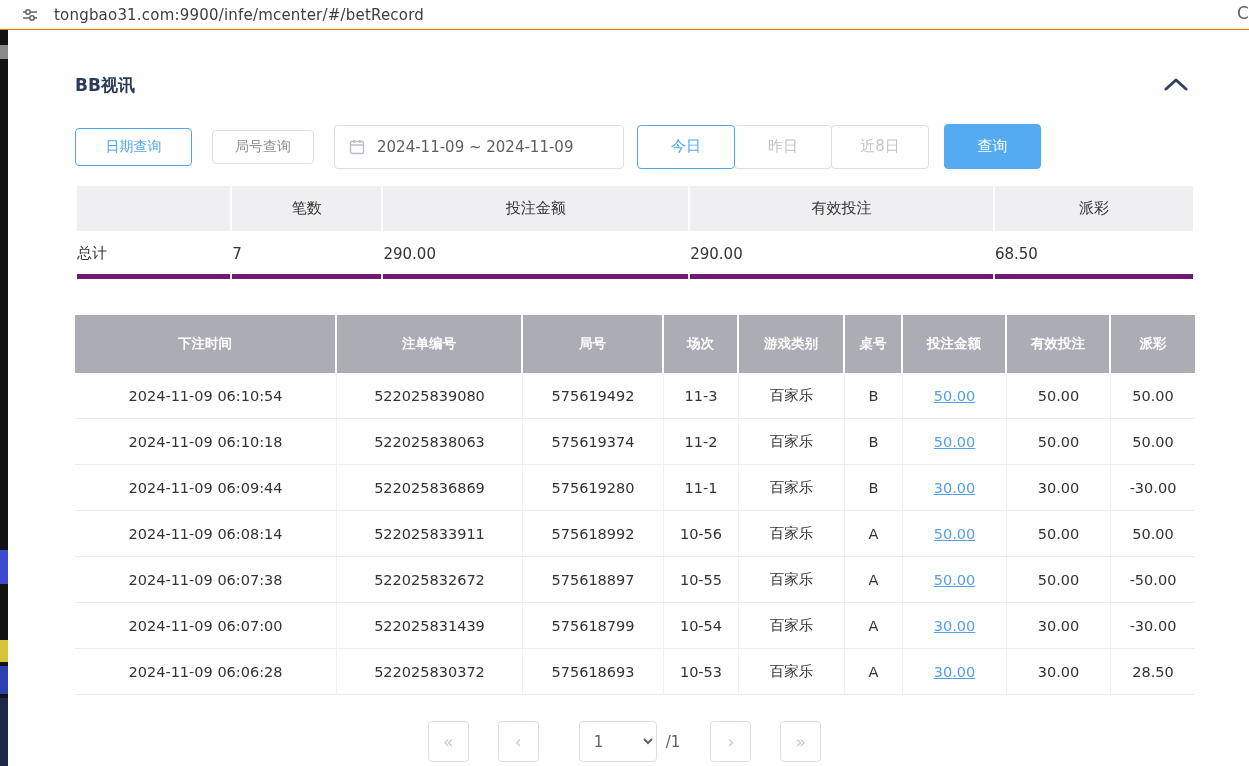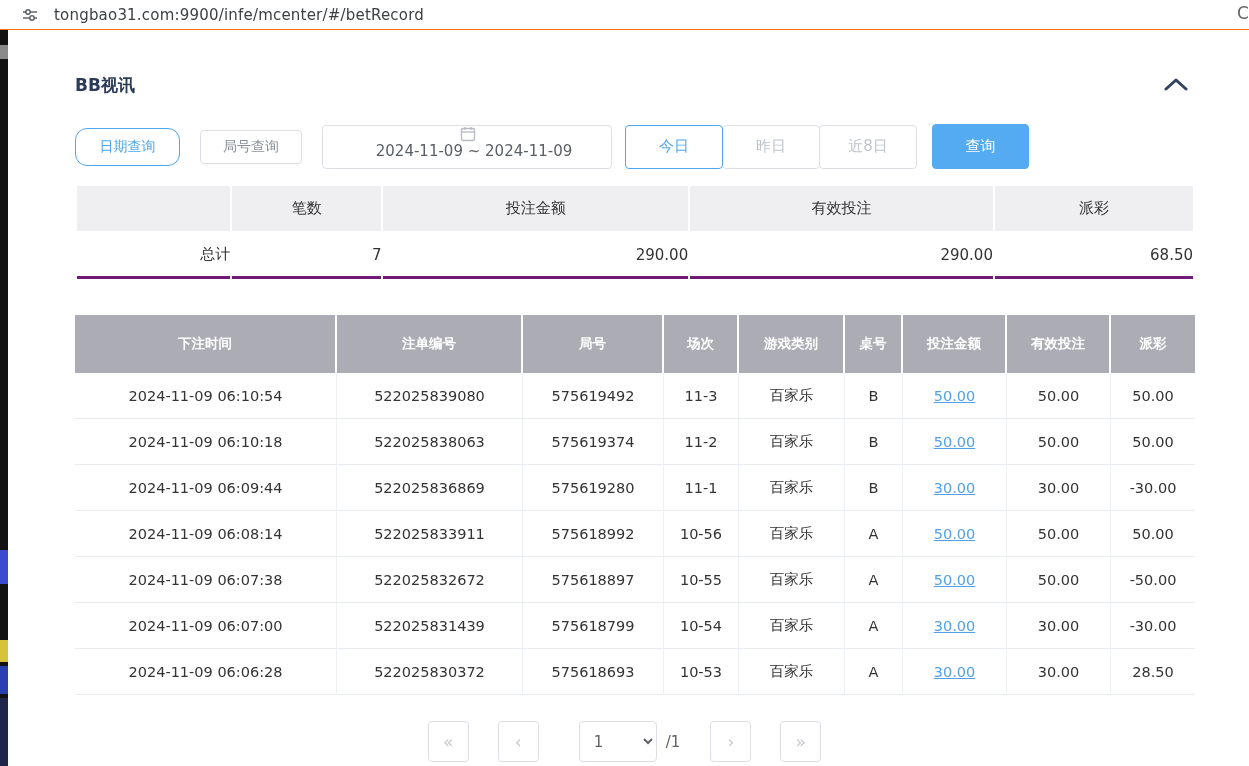--- a/index.html
+++ b/index.html
@@ -27,39 +27,39 @@
   .collapse-btn { position:absolute; left:1160px; top:72px; width:32px; height:24px; cursor:pointer;
                   display:flex; align-items:center; justify-content:center; background:none; border:none; }
 
   
   .filters { position:absolute; left:75px; top:124px; height:45px; display:flex; align-items:center; }
   .btn { display:inline-flex; align-items:center; justify-content:center; background:#fff;
          border:1px solid #dcdfe6; border-radius:4px; font-size:14px; cursor:pointer;
          font-family:inherit; }
   .btn-outline-active { border-color:#4da7f0; color:#4da7f0; }
   .btn-plain { color:#8a8f99; }
-  .q-date   { width:105px; height:38px;border-radius:12px; }
+  .q-date   { width:117px; height:38px; }
   .q-round  { width:102px; height:34px; margin-left:20px; }
   .date-box { margin-left:20px; width:290px; height:44px; border:1px solid #dcdfe6; border-radius:4px;
-              display:flex; align-items:center; padding-left:14px; cursor:pointer; background:#fff;flex-direction:column; }
+              display:flex; align-items:center; padding-left:14px; cursor:pointer; background:#fff; }
   .date-box .cal { display:inline-flex; margin-right:12px; }
   .date-box .txt { font-size:15px; color:#5a5e66; }
   .quick-group { margin-left:13px; display:flex; }
   .qg-btn { width:98px; height:44px; font-size:15px; }
   .qg-btn + .qg-btn { margin-left:-1px; }
   .qg-active { border-color:#4da7f0; color:#4da7f0; position:relative; z-index:2; }
   .qg-idle { color:#bfc3cc; }
   .search-btn { margin-left:15px; width:97px; height:45px; background:#54abf2; border:1px solid #54abf2;
                 color:#fff; font-size:15px; }
 
   
   .summary { position:absolute; left:75px; top:184px; width:1120px; border-collapse:separate; border-spacing:2px; }
   .summary th { background:#efeff1; height:45px; font-size:15px; font-weight:normal; color:#333; text-align:center; }
-  .summary td { background:#fff; height:46px; font-size:15px; text-align:right; color:#333;
-                border-bottom:3px solid #701a75; }
+  .summary td { background:#fff; height:46px; font-size:15px; text-align:left; color:#333;
+                border-bottom:5px solid #701a75; }
 
   
   .main-table { position:absolute; left:75px; top:315px; width:1120px; border-collapse:separate; border-spacing:0; }
   .main-table th { background:#acacb4; color:#fff; font-size:13.5px; font-weight:bold; height:58px;
                    text-align:center; border-right:2px solid #fff; }
   .main-table th:last-child { border-right:none; }
   .main-table td { height:46px; font-size:14.5px; color:#333; text-align:center; background:#fff;
                    border-bottom:1px solid #e9ecf0; border-right:1px solid #eef1f4; }
   .main-table td:last-child { border-right:none; }
   .bet-link { color:#54a0e8; text-decoration:underline; cursor:pointer; }

